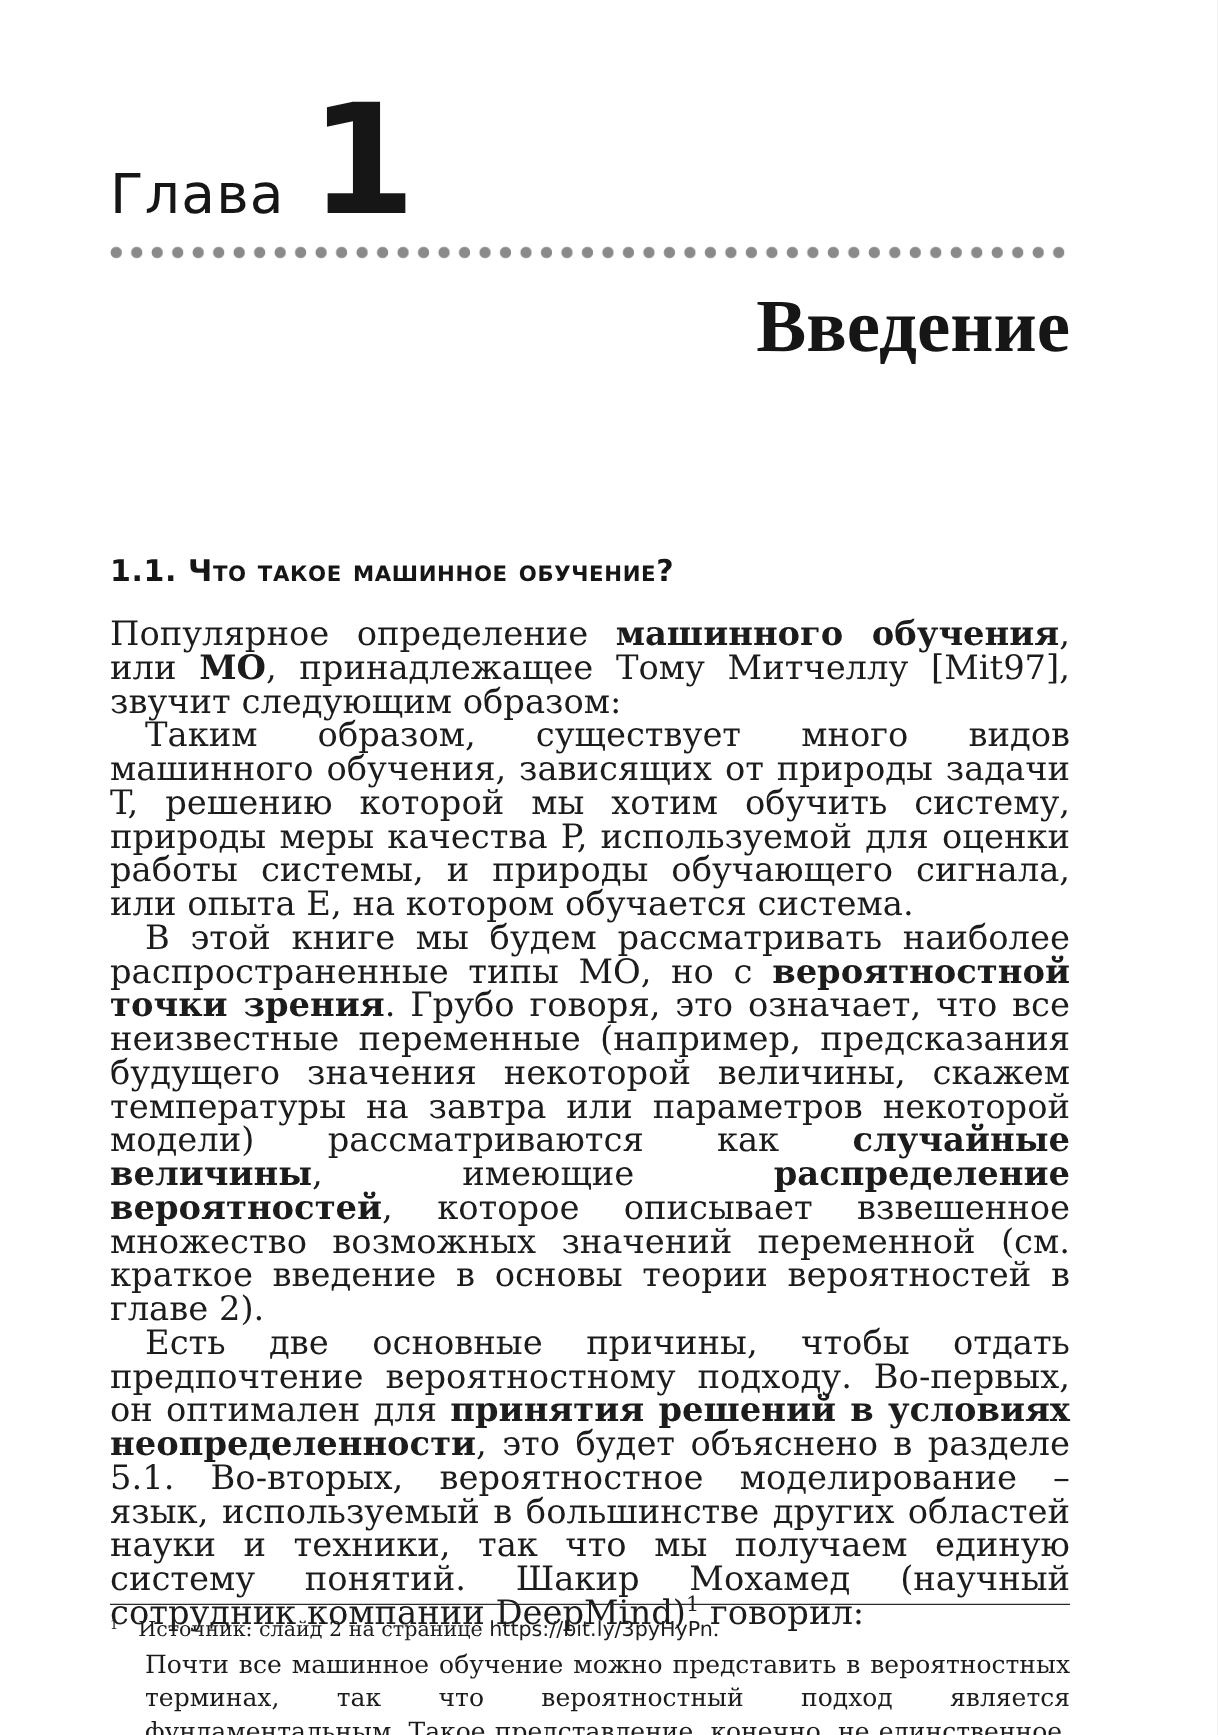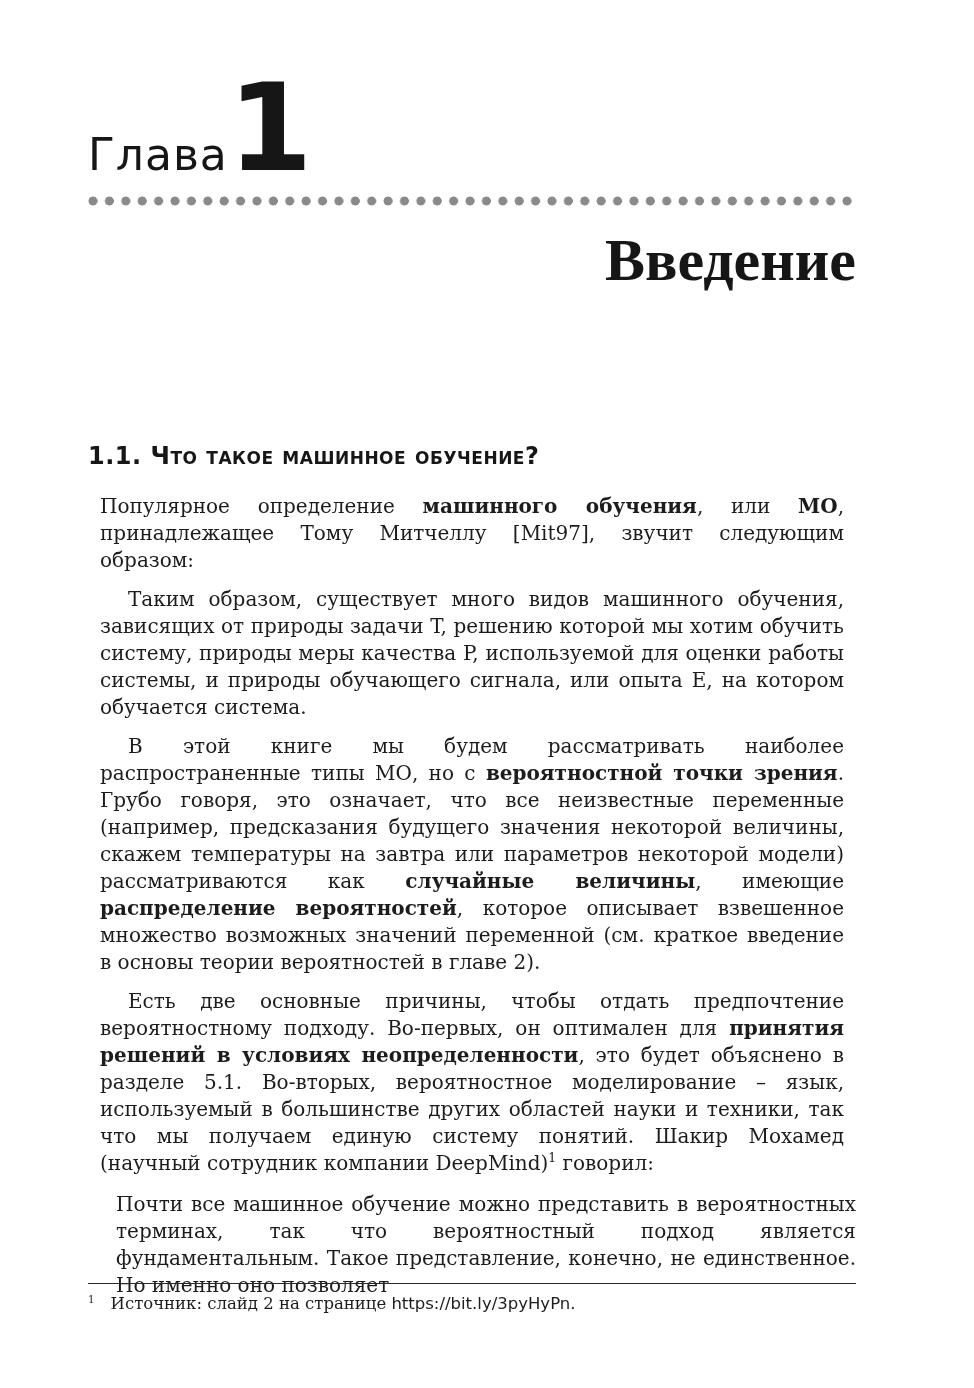--- a/index.html
+++ b/index.html
@@ -16,20 +16,21 @@
   }
   .content {
     position: absolute;
     left: 88px;
     top: 80px;
     width: 768px;
   }
   .chapter-row {
     display: flex;
     align-items: baseline;
+    gap: 20px;
     margin: 0 0 16px 0;
     font-family: "DejaVu Sans", sans-serif;
     color: var(--heading, #161616);
   }
   .chapter-word {
     font-size: 44px;
     font-weight: normal;
     letter-spacing: 1px;
   }
   .chapter-num {
@@ -58,22 +59,22 @@
     margin: 146px 0 22px 0;
     font-family: "DejaVu Sans", sans-serif;
     font-size: 24px;
     font-weight: bold;
     font-variant: small-caps;
     letter-spacing: 0.5px;
     line-height: 1.25;
     color: var(--heading, #161616);
   }
   .body {
-    margin: 12px;
-    font-size: 20px;
+    margin: 0;
+    font-size: 27px;
     line-height: 27px;
     text-align: justify;
     hyphens: auto;
   }
   .ind { text-indent: 28px; }
   .quote {
     margin: 14px 0 12px 28px;
     font-size: 20px;
     line-height: 27px;
     text-align: justify;

